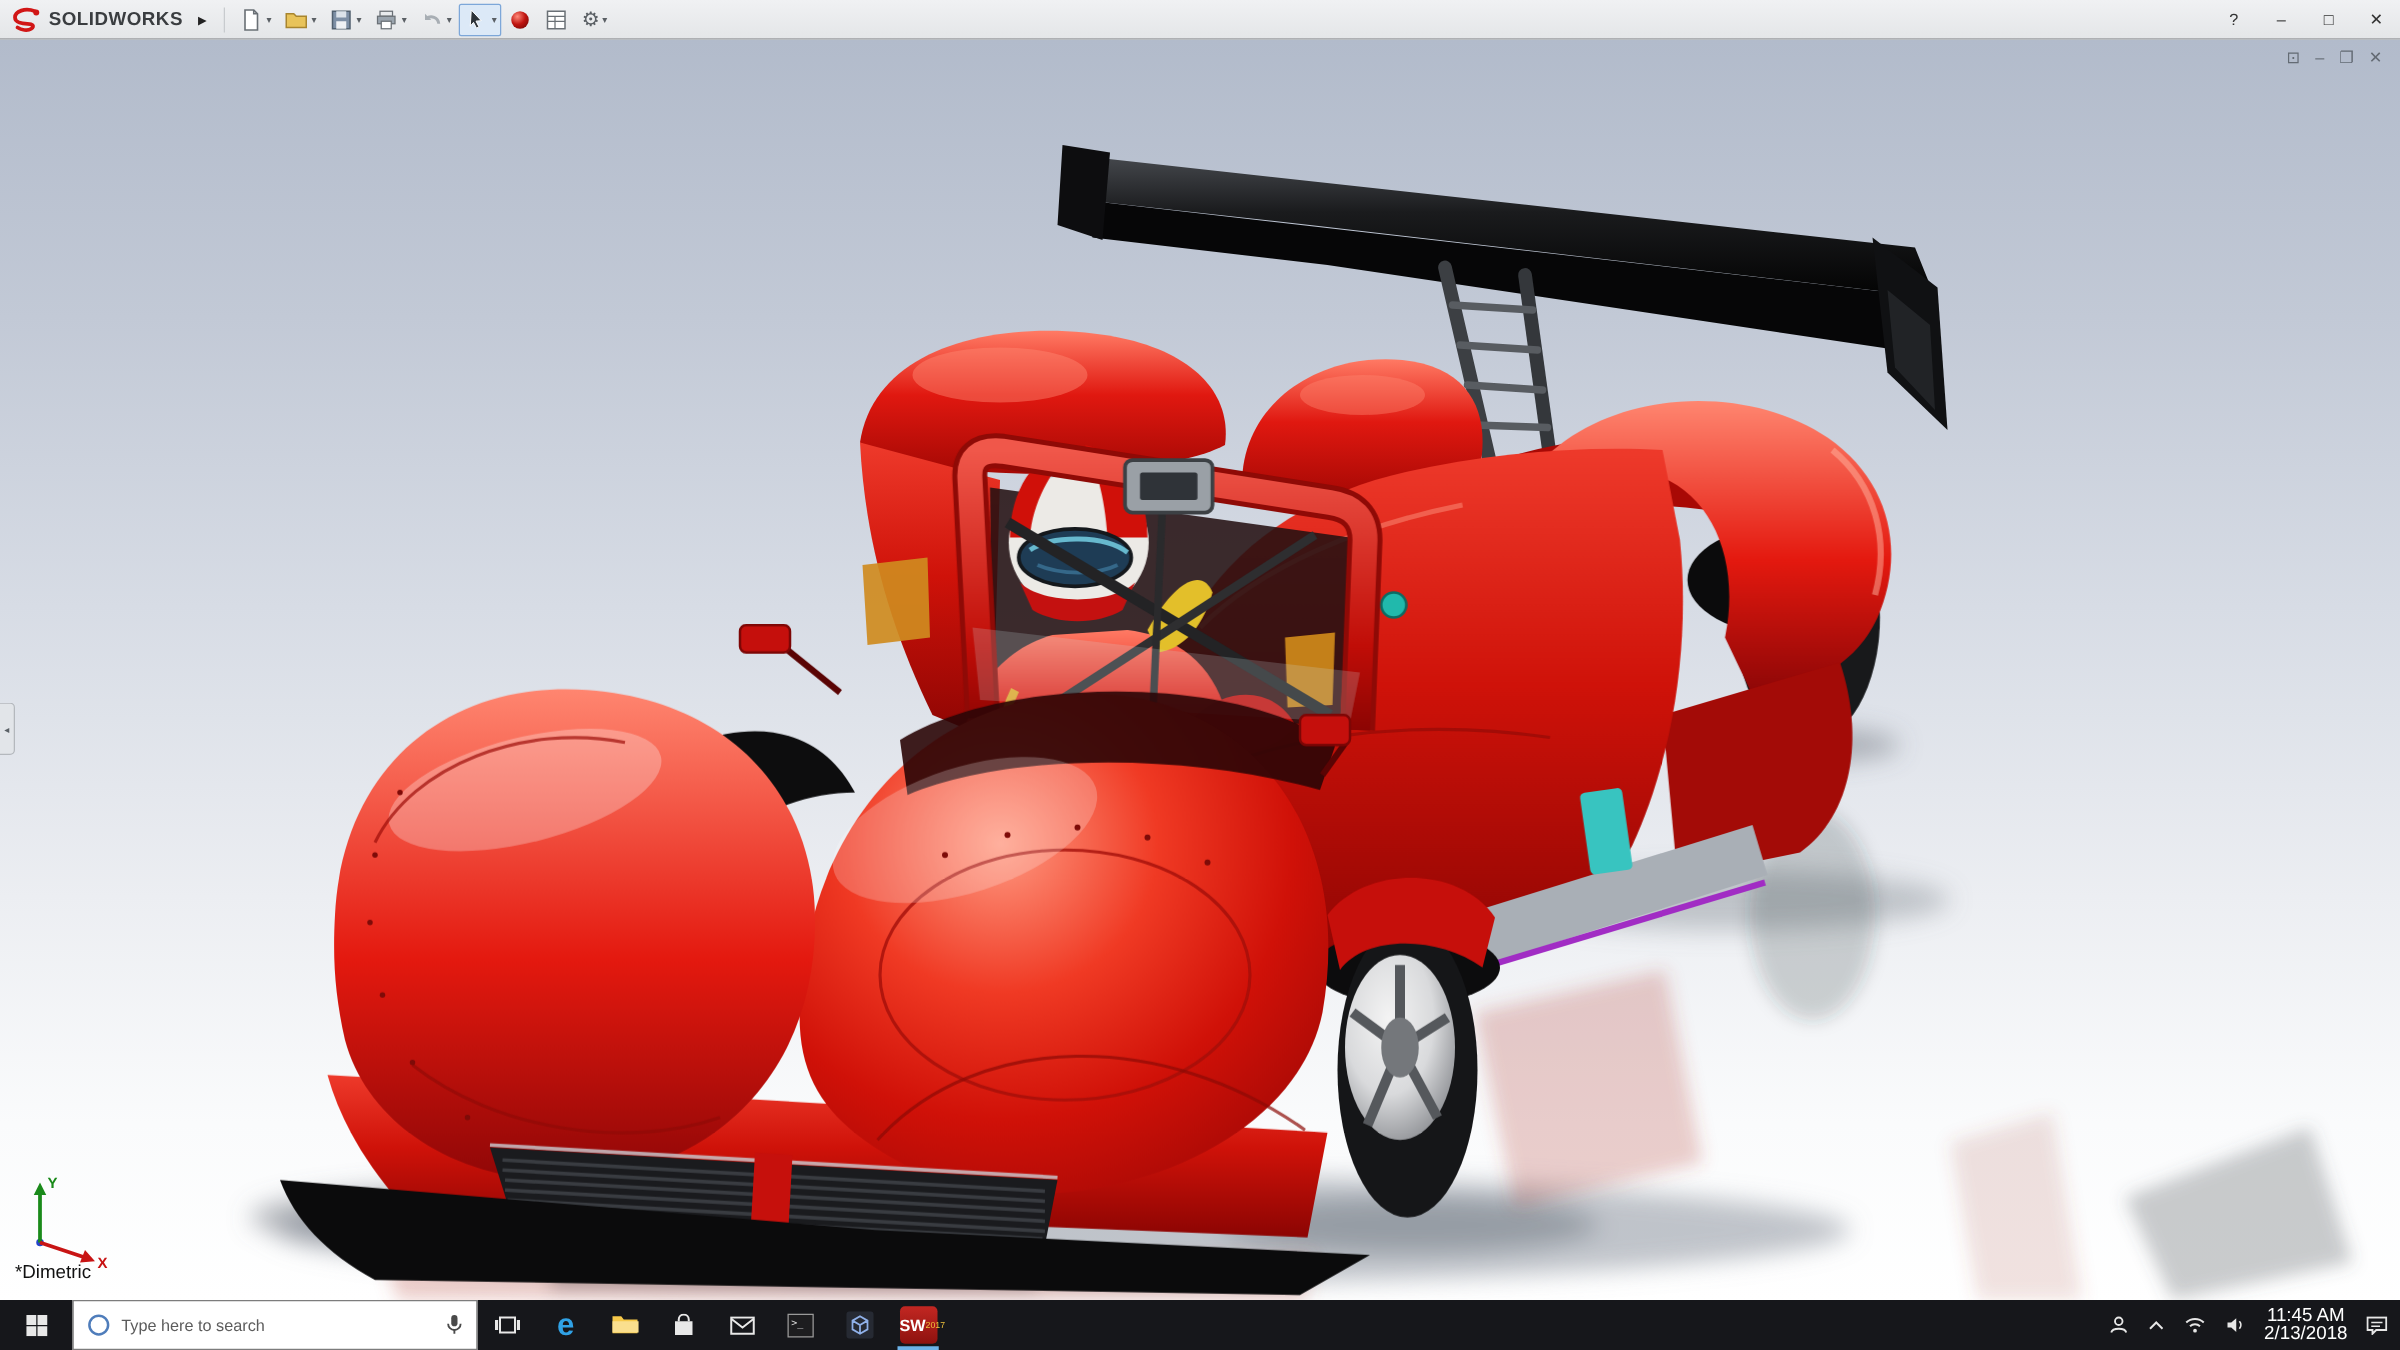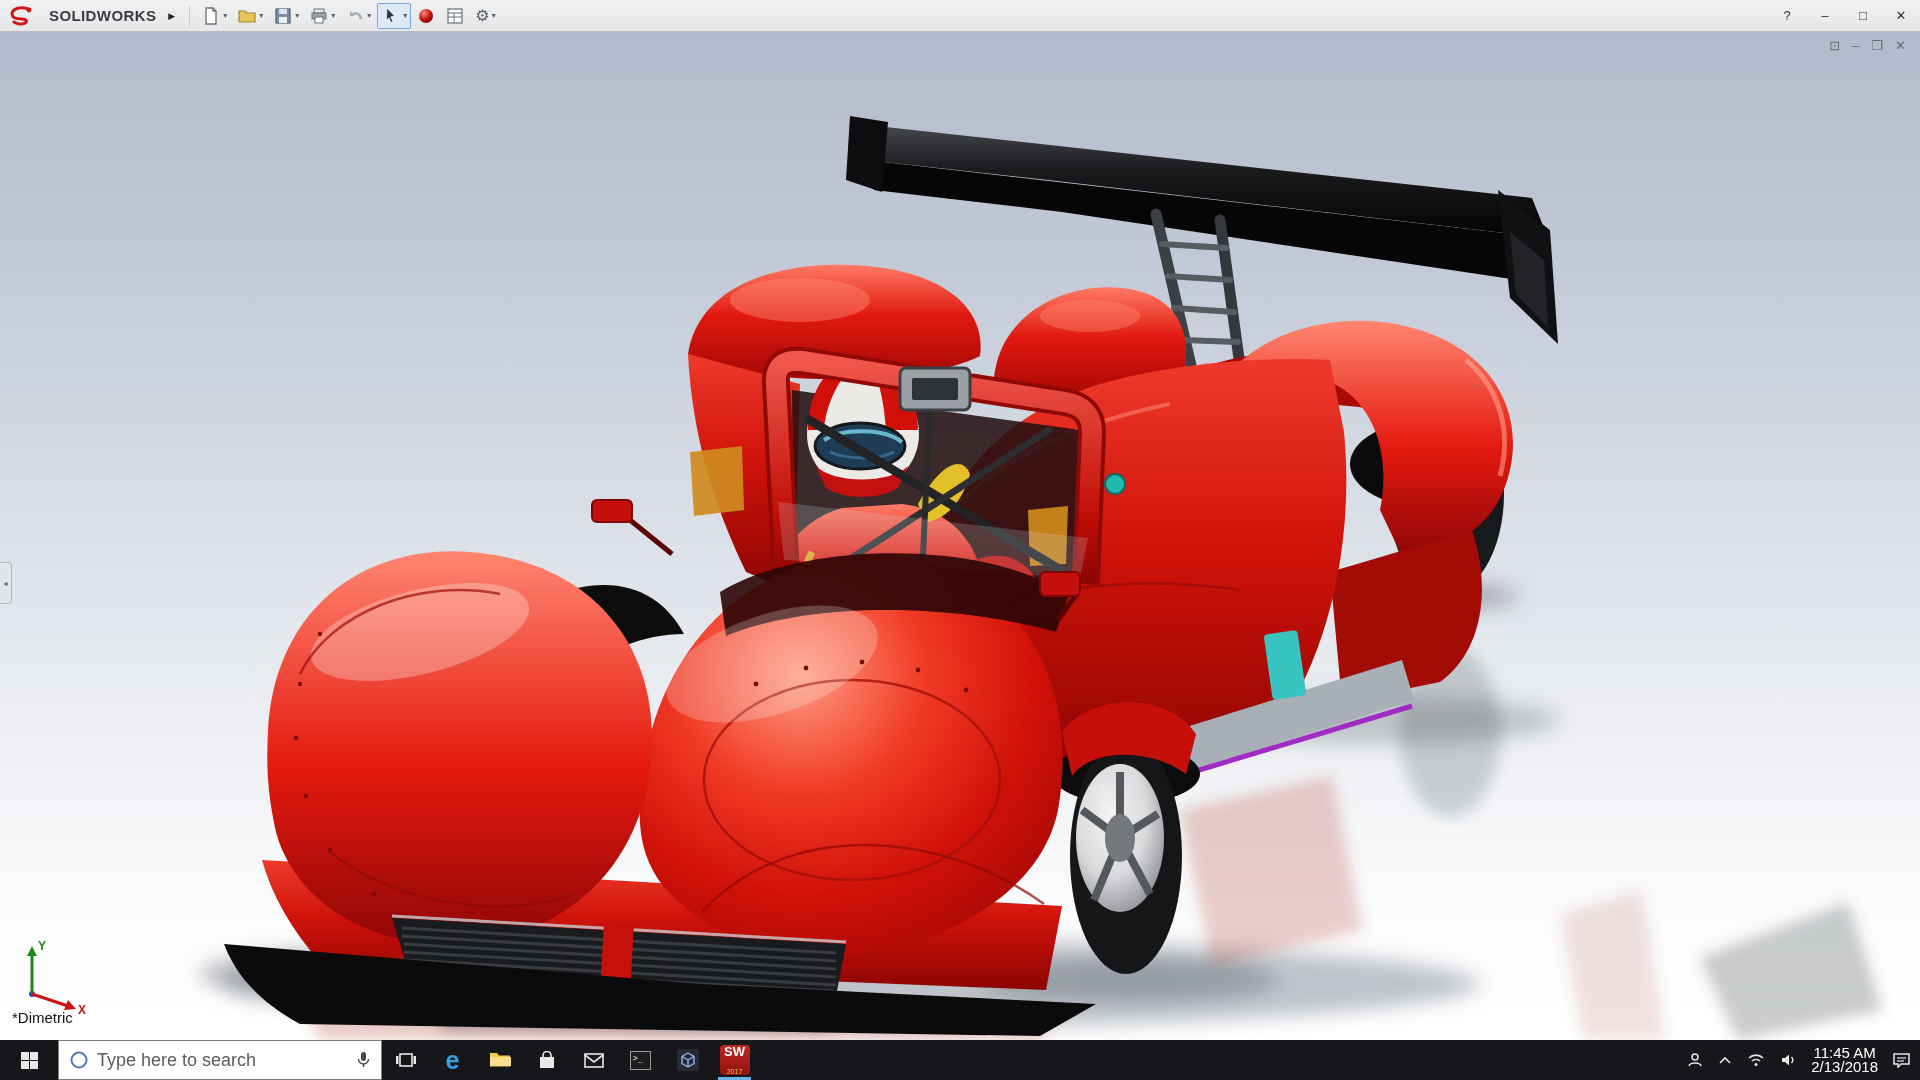--- a/index.html
+++ b/index.html
@@ -6,21 +6,21 @@
   html,body { width:1920px; height:1080px; overflow:hidden; font-family:"Liberation Sans",sans-serif; }
   #app { position:relative; width:1920px; height:1080px; background:#000; }
 
   
   .titlebar {
     position:absolute; top:0; left:0; width:1920px; height:32px;
     background:linear-gradient(#f0f1f3,#e4e6e8);
     border-bottom:1px solid #b9bdc1;
     display:flex; align-items:center; z-index:30;
   }
-  .brand { display:flex; align-items:center; gap:15px; padding:0 10px 0 8px; }
+  .brand { display:flex; align-items:center; gap:5px; padding:0 10px 0 8px; }
   .brand-text { font-weight:bold; font-size:15px; color:#3a3d40; letter-spacing:0.4px; }
   .expander { font-size:9px; color:#222; padding:0 8px 0 2px; cursor:default; }
   .tb-sep { width:1px; height:20px; background:#c8cbce; margin:0 6px; }
   .tbtn {
     display:flex; align-items:center; height:26px; padding:0 3px; margin:0 1px;
     border:1px solid transparent; border-radius:2px;
   }
   .tbtn.active { border-color:#7da7d9; background:#dce9f7; }
   .tbtn svg { display:block; }
   .caret { font-size:8px; color:#5a5f64; margin-left:2px; }
@@ -53,29 +53,29 @@
   
   .taskbar {
     position:absolute; bottom:0; left:0; width:1920px; height:40px;
     background:#16171b; display:flex; align-items:center; z-index:40;
   }
   .start { width:58px; height:40px; display:flex; align-items:center; justify-content:center; }
   .searchbox {
     width:324px; height:40px; background:#fff; border:1px solid #7c7c7c;
     display:flex; align-items:center; gap:8px; padding:0 10px;
   }
-  .searchbox input { flex:1; border:0; outline:0; font-size:18px; color:#222; background:transparent;
+  .searchbox input { flex:1; border:0; outline:0; font-size:13px; color:#222; background:transparent;
                      font-family:"Liberation Sans",sans-serif; }
   .searchbox input::placeholder { color:#5c5c5c; }
   .task { width:47px; height:40px; display:flex; align-items:center; justify-content:center; position:relative; }
   .edge-e { font-size:25px; font-weight:bold; color:#30a2e6; line-height:25px; }
   .cmd-ic { width:21px; height:19px; background:#1d1d1f; border:1px solid #9a9a9a; color:#e8e8e8;
             font-family:"DejaVu Sans Mono",monospace; font-size:8px; display:flex; align-items:flex-start; padding:2px; }
   .sw-ic { width:30px; height:30px; background:linear-gradient(#c22722,#8e120f); border-radius:4px;
-           display:flex; flex-direction:column; align-items:center; justify-content:space-between; line-height:1; }
+           display:flex; flex-direction:row; align-items:center; justify-content:flex-start; line-height:1; }
   .sw-ic .t { color:#fff; font-weight:bold; font-size:13px; }
   .sw-ic .y { color:#f0c33c; font-size:7px; margin-top:1px; }
   .underline { position:absolute; bottom:0; left:7px; right:7px; height:3px; background:#6cb2e8; }
   .tray { margin-left:auto; display:flex; align-items:center; gap:15px; padding-right:10px; }
   .clock { color:#fff; font-size:15px; line-height:14px; text-align:center; }
 </style>
 </head>
 <body>
 <div id="app">
 

